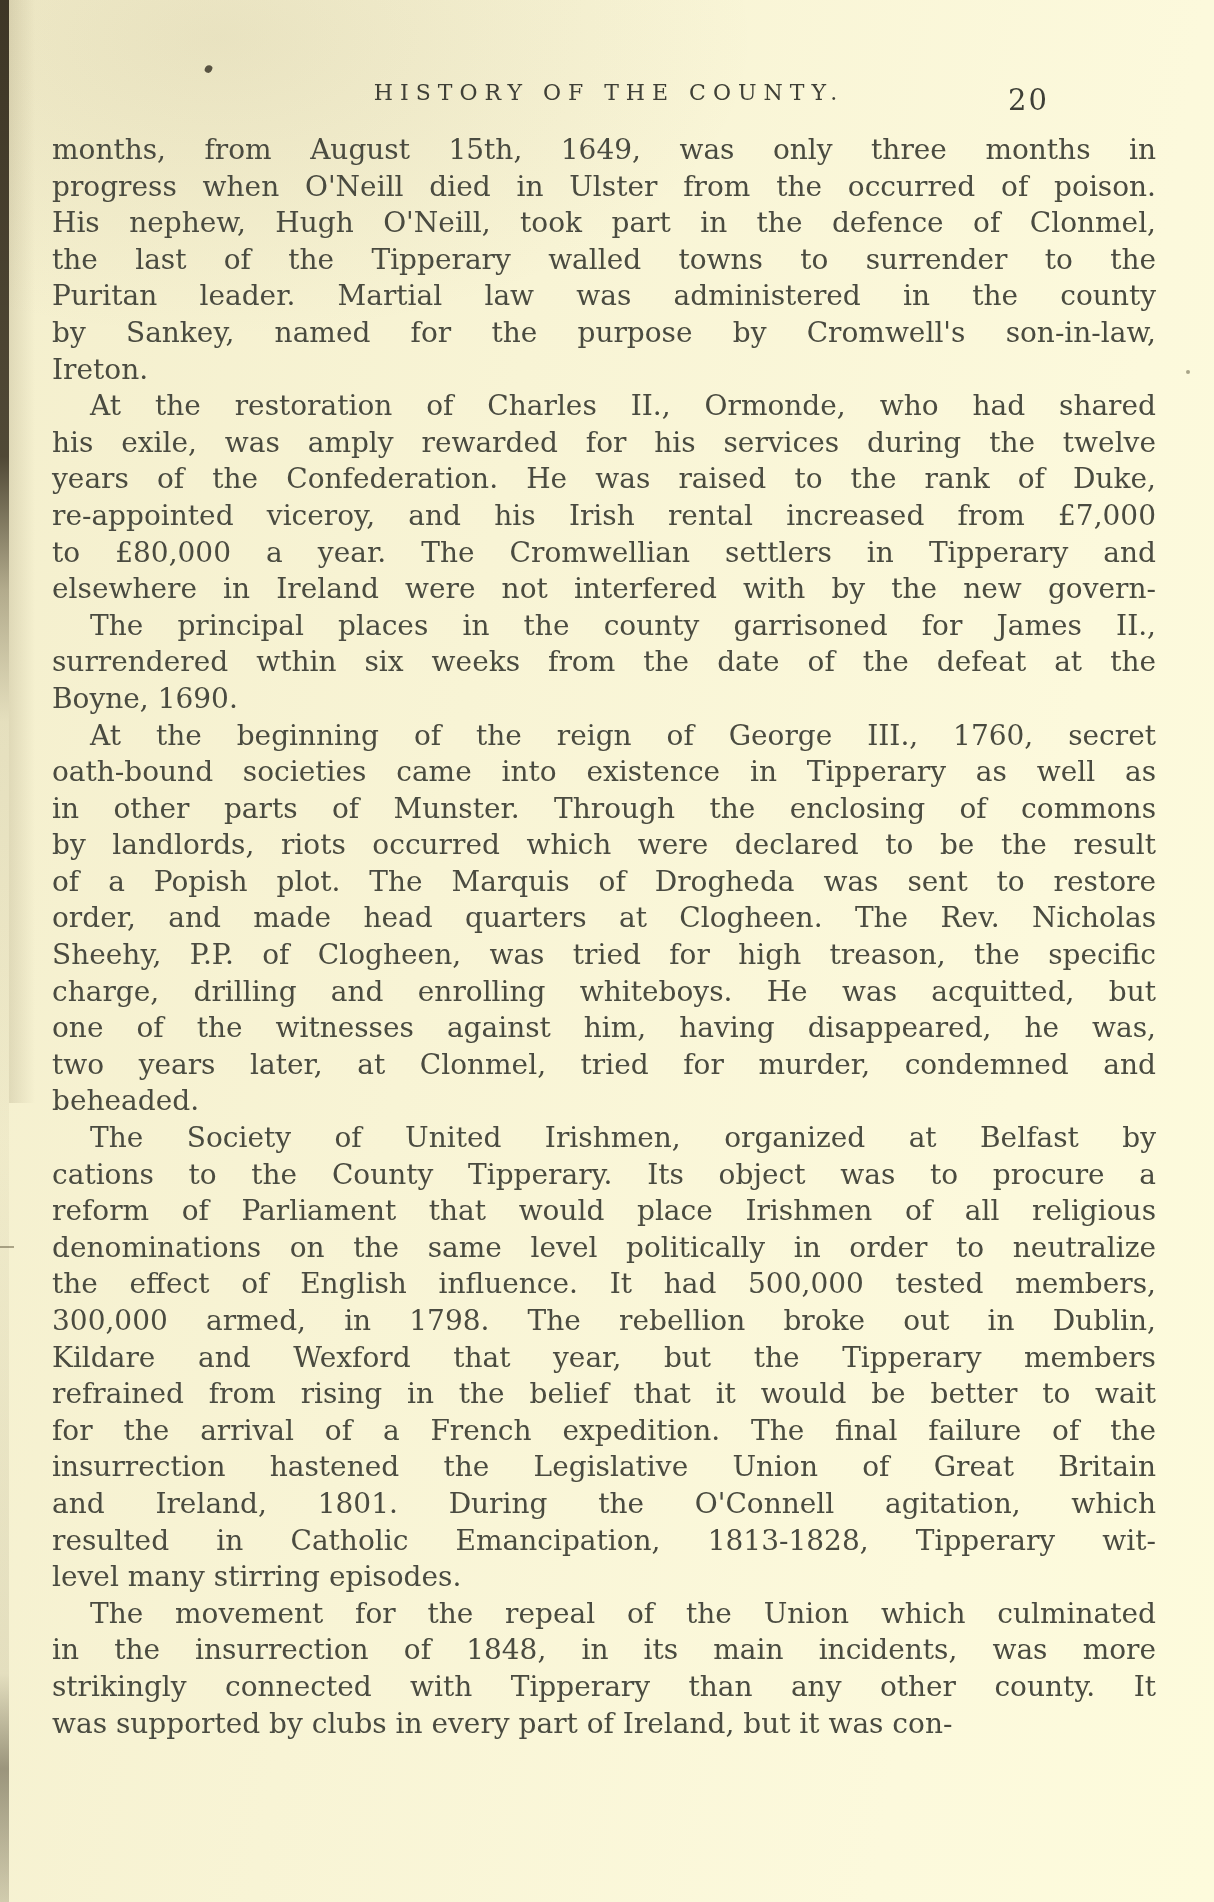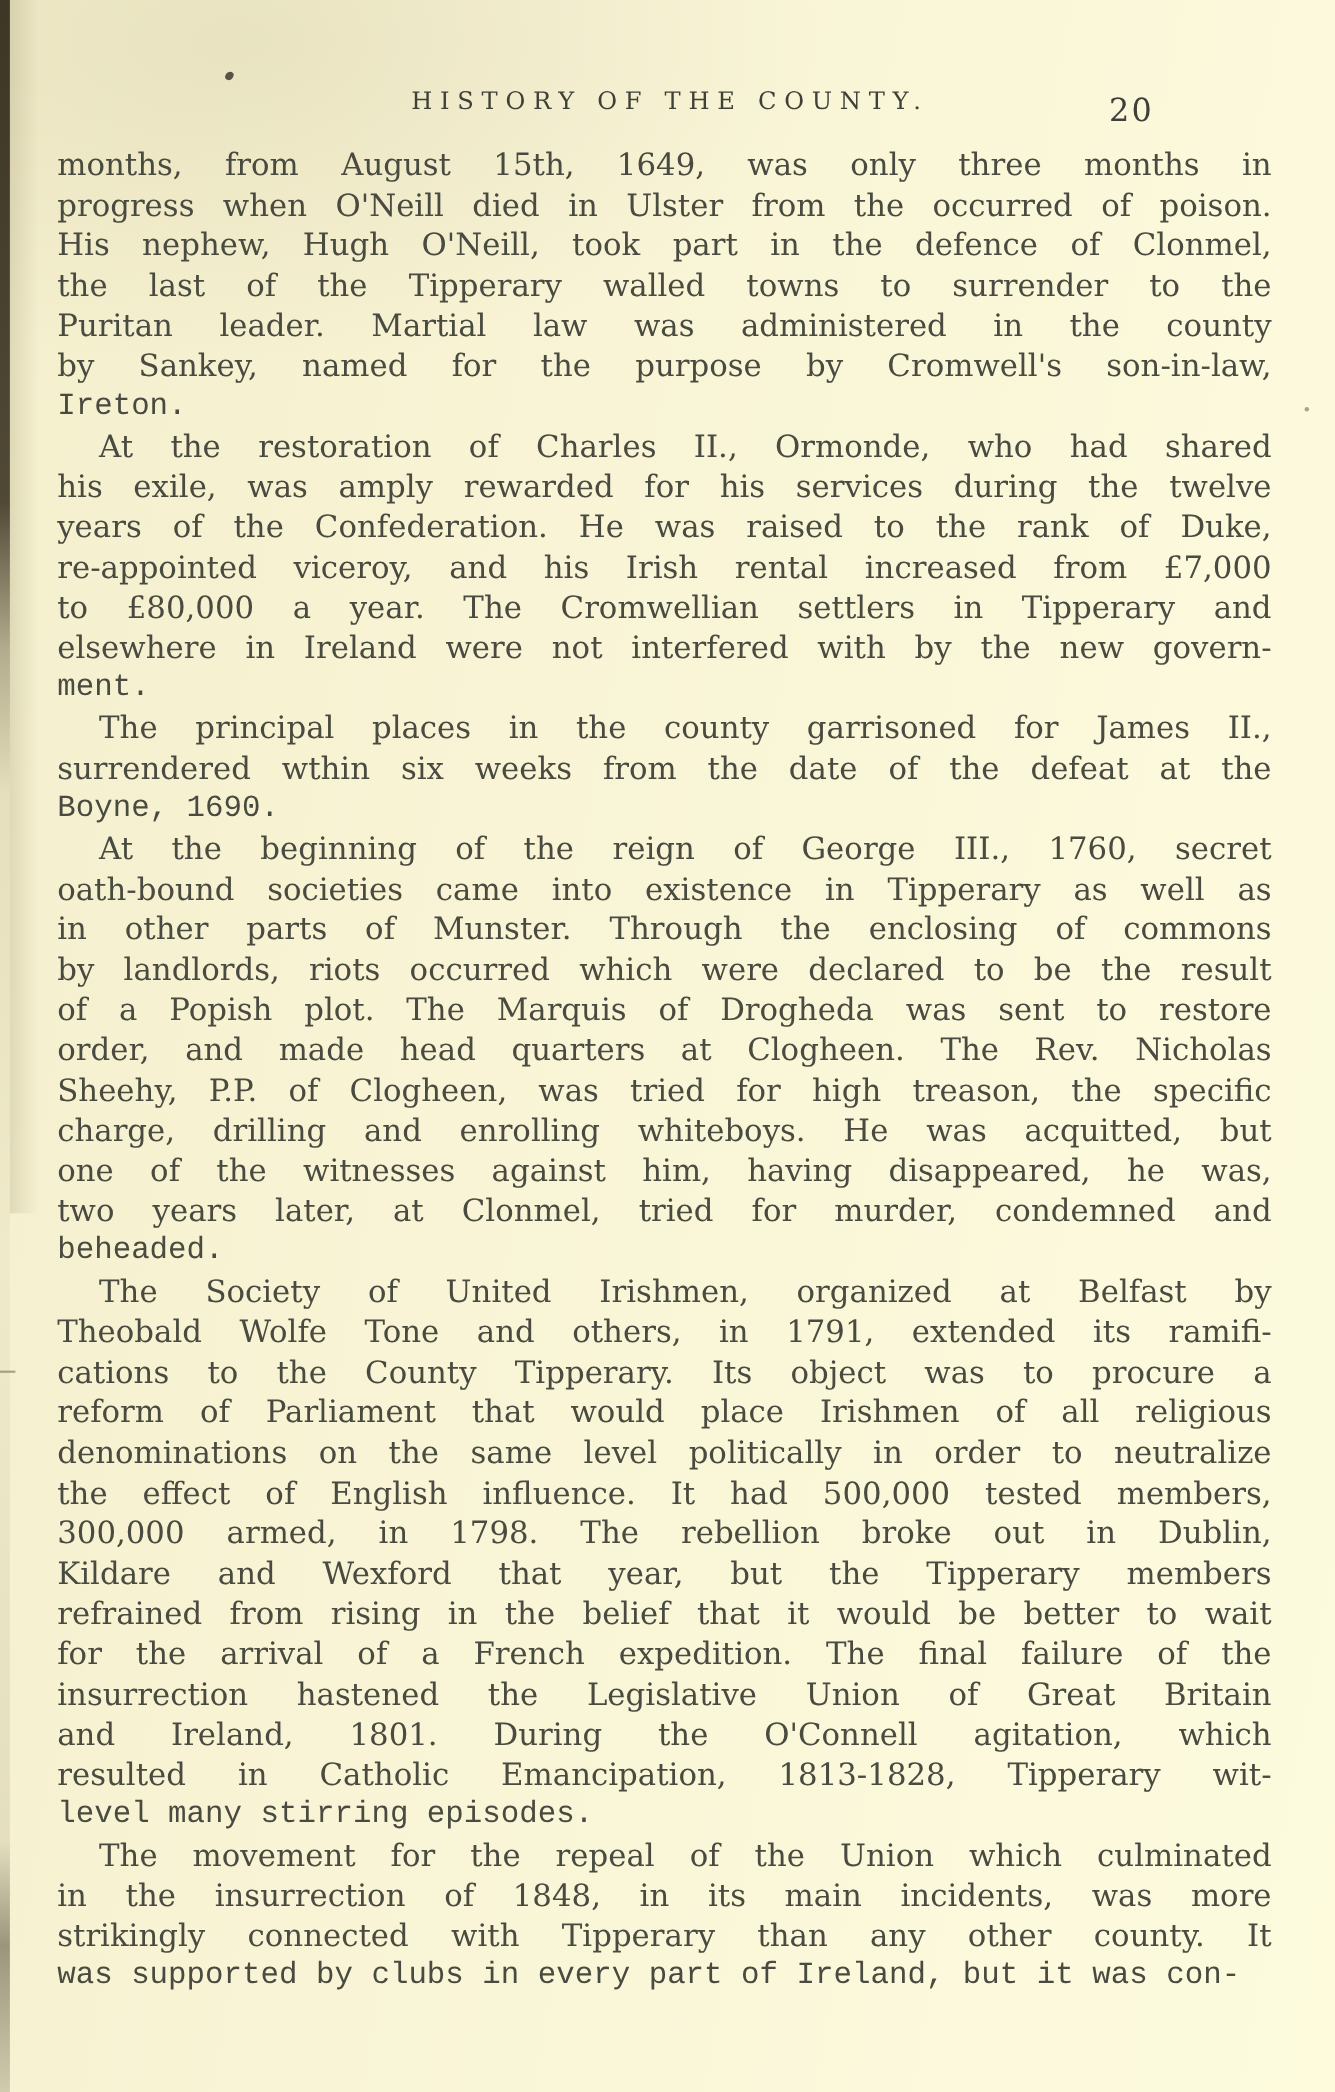--- a/index.html
+++ b/index.html
@@ -79,21 +79,21 @@
     width: 1104px;
     font-size: 28px;
     line-height: 36.6px;
     color: var(--ink);
   }
   .para { margin: 0; padding: 0; }
   .line {
     text-align: justify;
     text-align-last: justify;
   }
-  .line.last { text-align-last: left; font-family: Liberation Mono, monospace; }
+  .line.last { text-align-last: left; }
   .para.indent .line:first-child { text-indent: 38px; }
 
   
   .ink-speck-top {
     position: absolute;
     left: 205px; top: 65px;
     width: 7px; height: 8px;
     border-radius: 60% 40% 55% 45%;
     background: rgba(62,58,44,0.85);
     transform: rotate(24deg);
@@ -138,21 +138,20 @@
         <div class="line">by Sankey, named for the purpose by Cromwell's son-in-law,</div>
         <div class="line last">Ireton.</div>
       </div>
       <div class="para indent">
         <div class="line">At the restoration of Charles II., Ormonde, who had shared</div>
         <div class="line">his exile, was amply rewarded for his services during the twelve</div>
         <div class="line">years of the Confederation. He was raised to the rank of Duke,</div>
         <div class="line">re-appointed viceroy, and his Irish rental increased from £7,000</div>
         <div class="line">to £80,000 a year. The Cromwellian settlers in Tipperary and</div>
         <div class="line">elsewhere in Ireland were not interfered with by the new govern-</div>
-        <div class="line last">ment.</div>
       </div>
       <div class="para indent">
         <div class="line">The principal places in the county garrisoned for James II.,</div>
         <div class="line">surrendered wthin six weeks from the date of the defeat at the</div>
         <div class="line last">Boyne, 1690.</div>
       </div>
       <div class="para indent">
         <div class="line">At the beginning of the reign of George III., 1760, secret</div>
         <div class="line">oath-bound societies came into existence in Tipperary as well as</div>
         <div class="line">in other parts of Munster. Through the enclosing of commons</div>
@@ -160,21 +159,20 @@
         <div class="line">of a Popish plot. The Marquis of Drogheda was sent to restore</div>
         <div class="line">order, and made head quarters at Clogheen. The Rev. Nicholas</div>
         <div class="line">Sheehy, P.P. of Clogheen, was tried for high treason, the specific</div>
         <div class="line">charge, drilling and enrolling whiteboys. He was acquitted, but</div>
         <div class="line">one of the witnesses against him, having disappeared, he was,</div>
         <div class="line">two years later, at Clonmel, tried for murder, condemned and</div>
         <div class="line last">beheaded.</div>
       </div>
       <div class="para indent">
         <div class="line">The Society of United Irishmen, organized at Belfast by</div>
-        <div class="line">Theobald Wolfe Tone and others, in 1791, extended its ramifi-</div>
         <div class="line">cations to the County Tipperary. Its object was to procure a</div>
         <div class="line">reform of Parliament that would place Irishmen of all religious</div>
         <div class="line">denominations on the same level politically in order to neutralize</div>
         <div class="line">the effect of English influence. It had 500,000 tested members,</div>
         <div class="line">300,000 armed, in 1798. The rebellion broke out in Dublin,</div>
         <div class="line">Kildare and Wexford that year, but the Tipperary members</div>
         <div class="line">refrained from rising in the belief that it would be better to wait</div>
         <div class="line">for the arrival of a French expedition. The final failure of the</div>
         <div class="line">insurrection hastened the Legislative Union of Great Britain</div>
         <div class="line">and Ireland, 1801. During the O'Connell agitation, which</div>

